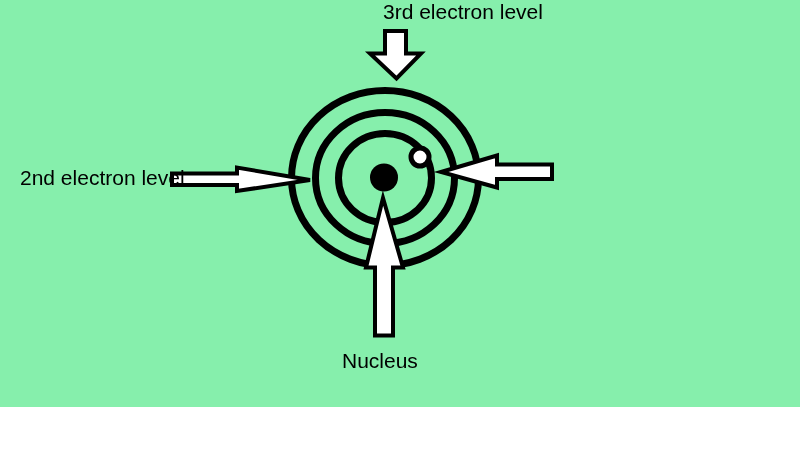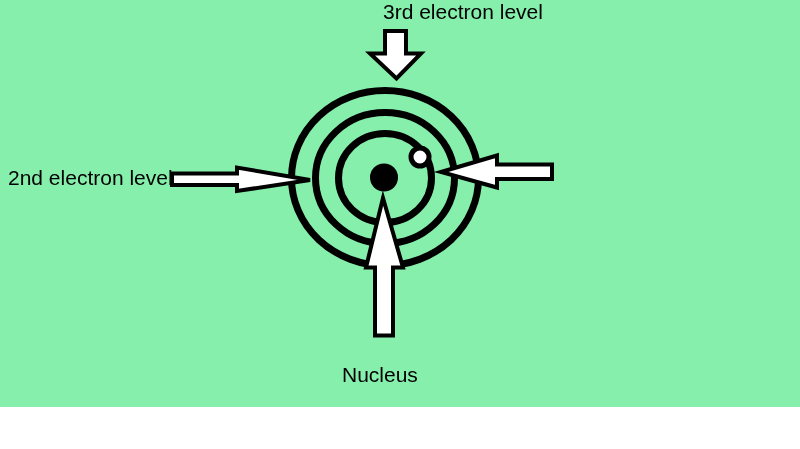--- a/index.html
+++ b/index.html
@@ -38,23 +38,23 @@
   }
   .diagram-label {
     position: absolute;
     font-size: 21px;
     line-height: 1;
     color: #000000;
     white-space: nowrap;
     letter-spacing: 0px;
   }
   .label-third   { left: 383px; top: 1px; }
-  .label-second  { left: 8px;   top: 167px; text-align: center; }
+  .label-second  { left: 20px;   top: 167px; text-align: center; }
   .label-first   { left: 566px; top: 158px; }
-  .label-nucleus { left: 342px; top: 364px; }
+  .label-nucleus { left: 342px; top: 350px; }
 </style>
 </head>
 <body>
 
 <div class="canvas">
 
   <svg class="diagram-svg" viewBox="0 0 800 449" xmlns="http://www.w3.org/2000/svg">
 
     <g fill="none" stroke-width="7" stroke="#000000">
       <ellipse cx="385" cy="178" rx="93.5" ry="87.5" class="orbit"></ellipse>

